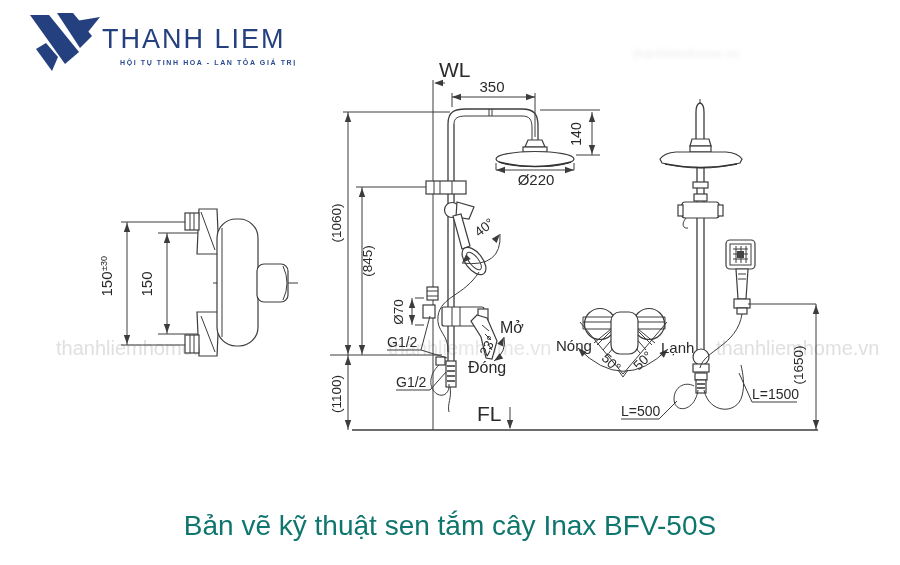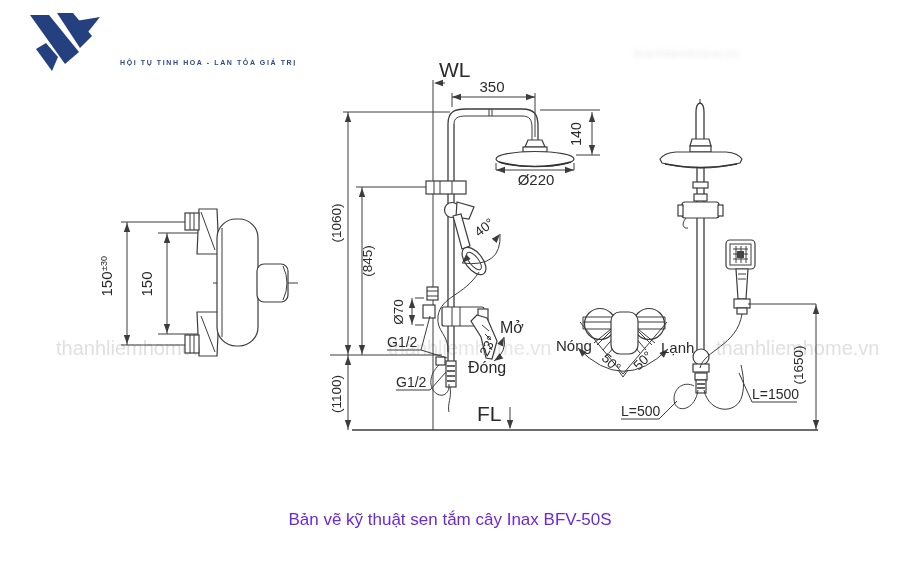--- a/index.html
+++ b/index.html
@@ -20,34 +20,35 @@
   svg text{fill:#2a2a2a;}
   .t13{font-size:13.5px;} .t14{font-size:14px;} .t15{font-size:15px;}
   .t16{font-size:16px;} .t21{font-size:21px;} .t9{font-size:9px;}
   .ln{stroke:#3c3c3c;stroke-width:1;fill:none;}
   .ln2{stroke:#3c3c3c;stroke-width:1.3;fill:none;}
   .cmp{stroke:#3c3c3c;stroke-width:1.2;fill:#fff;}
   .dk{stroke:#333;stroke-width:1.4;fill:none;}
   .arrf{fill:#3c3c3c;}
   
   .caption{position:absolute;left:0;top:510px;width:900px;text-align:center;
-           font-size:17px;color:#6d28d9;z-index:3;}
+           font-size:28px;color:#0f766e;z-index:3;}
 </style>
 </head>
 <body>
 
 <div class="stage">
 
   <div class="logo">
     <svg class="mark" width="70" height="62" viewBox="0 0 70 62">
       <polygon points="0,2 19,2 49,39 35,51" fill="#24407f"></polygon>
       <polygon points="27,0 43,0 62,23 50,35" fill="#24407f"></polygon>
       <polygon points="46,8 70,4 54,24" fill="#24407f"></polygon>
       <polygon points="16,30 28,44 22,58 6,36" fill="#24407f"></polygon>
     </svg>
+    <div class="brand">THANH LIEM</div>
     <div class="tagline">HỘI TỤ TINH HOA - LAN TỎA GIÁ TRỊ</div>
   </div>
 
   <div class="wm" style="left:56px;top:337px;">thanhliemhome.vn</div>
   <div class="wm" style="left:388px;top:337px;opacity:.8;">thanhliemhome.vn</div>
   <div class="wm" style="left:716px;top:337px;">thanhliemhome.vn</div>
   <div class="wm-blur" style="left:633px;top:46px;">thanhliemhome.vn</div>
 
   <svg class="draw" width="900" height="565" viewBox="0 0 900 565">
     <defs>

